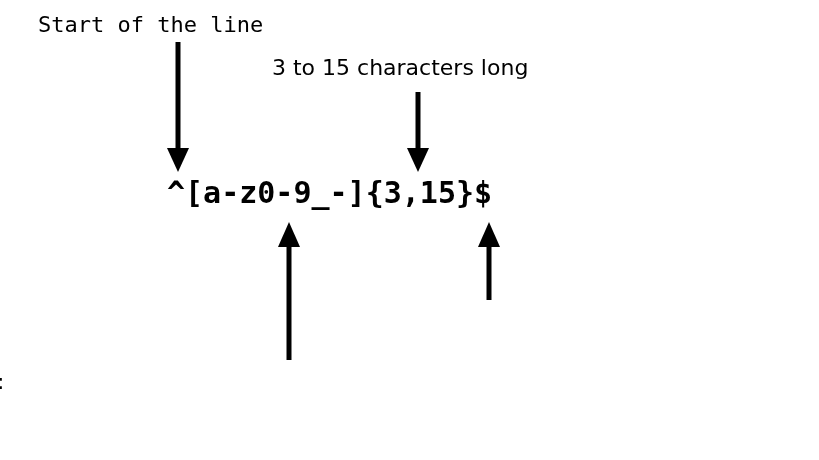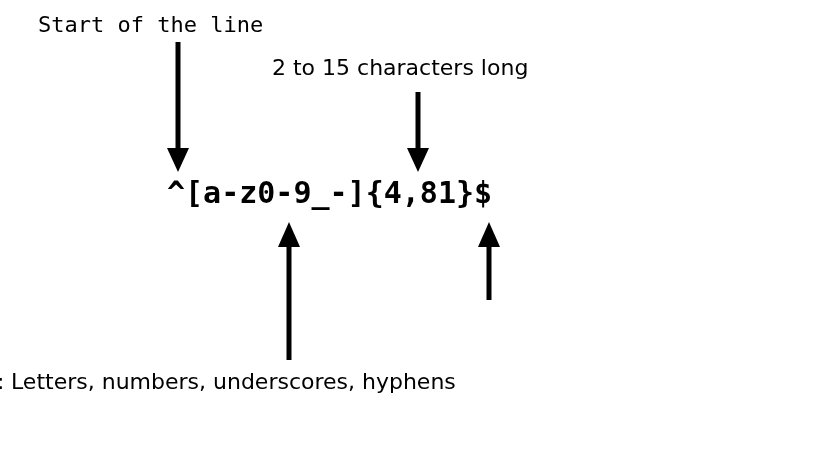--- a/index.html
+++ b/index.html
@@ -100,21 +100,20 @@
     </g>
 
     <g>
       <line x1="489" y1="300" x2="489" y2="237" stroke="#000000" stroke-width="5"></line>
       <polygon points="489,222 478,247 500,247" fill="#000000"></polygon>
     </g>
   </svg>
 
   <div class="label label-mono" id="label-start-of-line">Start of the line</div>
 
-  <div class="label label-sans" id="label-length">2 to 15 characters long</div>
+  <div class="label label-sans" id="label-length">3 to 15 characters long</div>
 
-  <div id="regex-expression">^[a-z0-9_-]{4,81}$</div>
+  <div id="regex-expression">^[a-z0-9_-]{3,15}$</div>
 
 
   <div class="label label-sans" id="label-clip-artifact">:</div>
-  <div class="label label-sans" id="label-charclass">Letters, numbers, underscores, hyphens</div>
 
 </div>
 
 </body></html>

